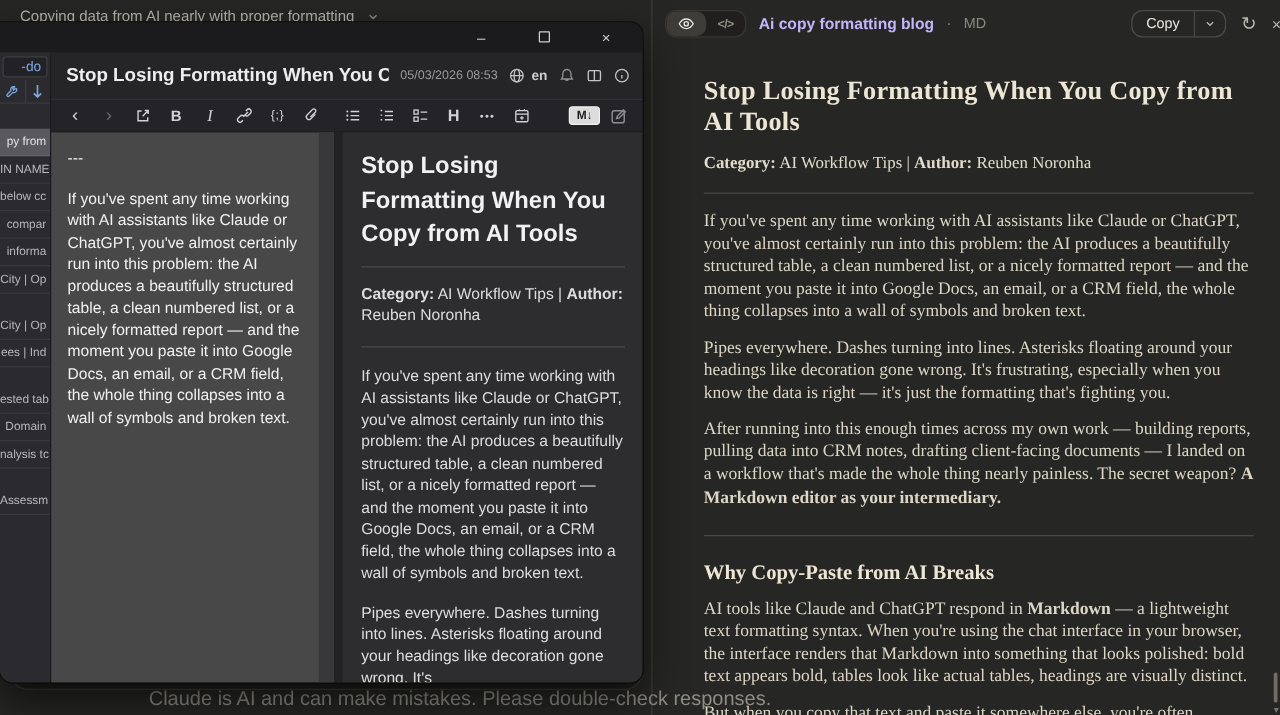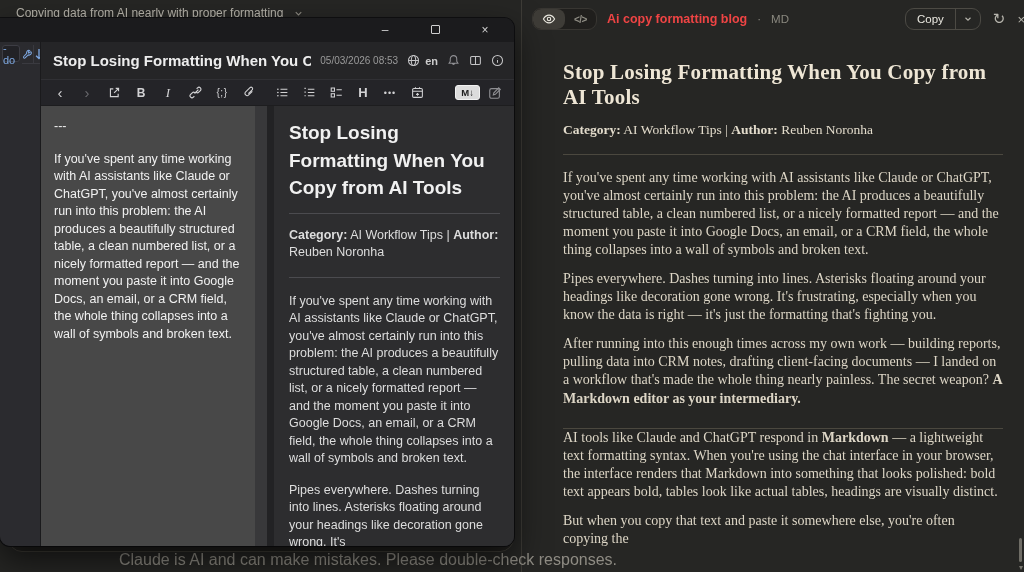--- a/index.html
+++ b/index.html
@@ -30,21 +30,21 @@
     display:flex; flex-direction:column; }
   .titlebar { height:24px; flex:0 0 24px; background:#1b1b1d; display:flex; align-items:center;
     justify-content:flex-end; gap:24px; padding-right:16px; color:#cfcfcf; font-size:12px; }
   .titlebar .ctl { width:26px; text-align:center; cursor:default; }
   .max-box { width:9px; height:9px; border:1px solid #cfcfcf; border-radius:1px; display:inline-block; }
 
   .window-body { flex:1; display:flex; min-height:0; }
 
   
   .sidebar { width:41px; flex:0 0 41px; background:#2b2b2f; border-right:1px solid #1a1a1c;
-    display:flex; flex-direction:row; padding-top:3px; font-size:9.5px; overflow:hidden; }
+    display:flex; flex-direction:column; padding-top:3px; font-size:9.5px; overflow:hidden; }
   .sb-filter { margin:0 2px 2px; height:17px; background:#222226; border:1px solid #3d3d44; border-radius:3px;
     color:#7da7e0; font-size:11px; display:flex; align-items:center; justify-content:flex-end; padding-right:4px; }
   .sb-tools { display:flex; height:19px; align-items:center; color:#7da7e0; border-bottom:1px solid #3a3a40; }
   .sb-tools .cell { flex:1; display:flex; align-items:center; justify-content:center; height:100%; }
   .sb-tools .cell:first-child { border-right:1px solid #3a3a40; }
   .sb-items { margin-top:20px; }
   .sb-item { height:22px; line-height:21px; color:#b7b7bc; text-align:right; padding-right:3px;
     border-bottom:1px solid rgba(255,255,255,.07); white-space:nowrap; overflow:hidden; }
   .sb-item.selected { background:#58585e; color:#e4e4e6; }
   .sb-item.gap { margin-top:15px; }
@@ -92,21 +92,21 @@
 
   
   .artifact { position:absolute; left:521px; top:0; width:503px; height:572px; background:#262624;
     border-left:1px solid #3e3c37; display:flex; flex-direction:column; overflow:hidden; }
   .art-header { height:38px; flex:0 0 38px; display:flex; align-items:center; gap:10px; padding:0 8px 0 10px; }
   .view-toggle { display:flex; align-items:stretch; background:#201f1d; border:1px solid #383632;
     border-radius:9px; overflow:hidden; }
   .seg { display:flex; align-items:center; justify-content:center; padding:4px 9px; color:#8f8d84; cursor:default; }
   .seg.active { background:#3e3c37; color:#e9e7de; border-radius:8px; }
   .seg-code { font-size:10px; font-weight:700; letter-spacing:-.5px; }
-  .art-title { font-size:12.5px; font-weight:600; color:#ef4444; white-space:nowrap; }
+  .art-title { font-size:12.5px; font-weight:600; color:#c4b5fd; white-space:nowrap; }
   .art-sep, .art-badge { font-size:11.5px; color:#8a887f; }
   .art-right { margin-left:auto; display:flex; align-items:center; gap:12px; }
   .copy-split { display:flex; align-items:stretch; border:1px solid #4c4a44; border-radius:9px; overflow:hidden; }
   .copy-label { padding:4px 11px; font-size:11.5px; color:#eae8e0; }
   .copy-chev { display:flex; align-items:center; padding:0 7px; border-left:1px solid #4c4a44; color:#b5b3ab; }
   .icon-btn { color:#b7b5ad; font-size:15px; display:flex; align-items:center; }
   .art-close { margin-right:-9px; color:#b7b5ad; font-size:13px; }
 
   .art-content { flex:1; overflow:hidden; position:relative; padding:16px 21px 0 41px;
     font-family:"Liberation Serif",serif; color:#ddd6c6; }
@@ -326,19 +326,20 @@
   </div>
 
   <div class="art-content">
     <div class="doc-title">Stop Losing Formatting When You Copy from AI Tools</div>
     <div class="doc-meta"><span class="b">Category:</span><span> AI Workflow Tips | </span><span class="b">Author:</span><span> Reuben Noronha</span></div>
     <hr class="doc-hr">
     <div class="doc-p">If you've spent any time working with AI assistants like Claude or ChatGPT, you've almost certainly run into this problem: the AI produces a beautifully structured table, a clean numbered list, or a nicely formatted report — and the moment you paste it into Google Docs, an email, or a CRM field, the whole thing collapses into a wall of symbols and broken text.</div>
     <div class="doc-p">Pipes everywhere. Dashes turning into lines. Asterisks floating around your headings like decoration gone wrong. It's frustrating, especially when you know the data is right — it's just the formatting that's fighting you.</div>
     <div class="doc-p"><span>After running into this enough times across my own work — building reports, pulling data into CRM notes, drafting client-facing documents — I landed on a workflow that's made the whole thing nearly painless. The secret weapon? </span><span class="b">A Markdown editor as your intermediary.</span></div>
     <hr class="doc-hr2">
+    <div class="doc-h2">Why Copy-Paste from AI Breaks</div>
     <div class="doc-p"><span>AI tools like Claude and ChatGPT respond in </span><span class="b">Markdown</span><span> — a lightweight text formatting syntax. When you're using the chat interface in your browser, the interface renders that Markdown into something that looks polished: bold text appears bold, tables look like actual tables, headings are visually distinct.</span></div>
     <div class="doc-p"><span>But when you copy that text and paste it somewhere else, you're often copying the </span></div>
   </div>
 
   <div class="art-scrollthumb"></div>
   <div class="art-scrollarrow">▾</div>
 </div>
 
 </body></html>

